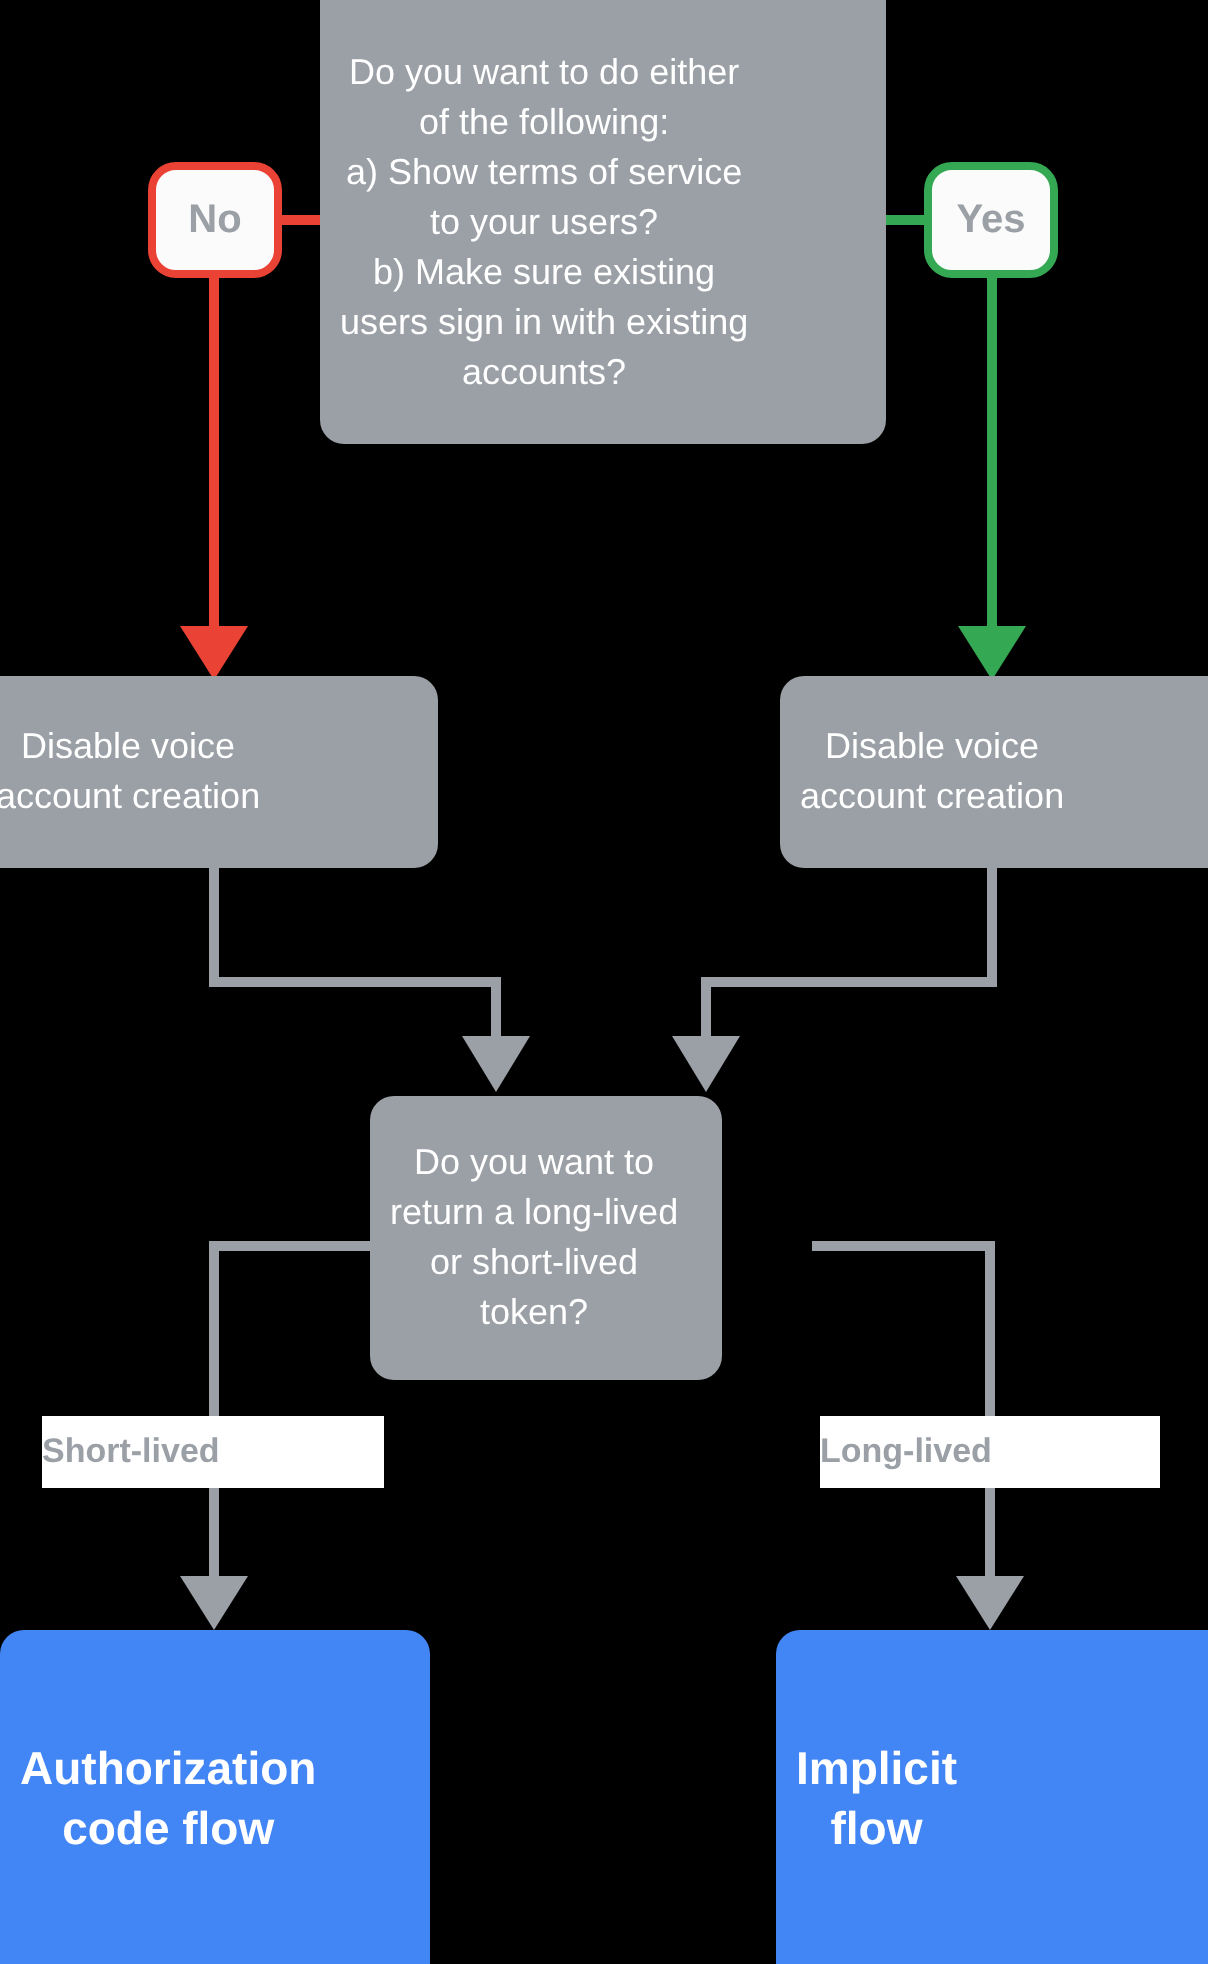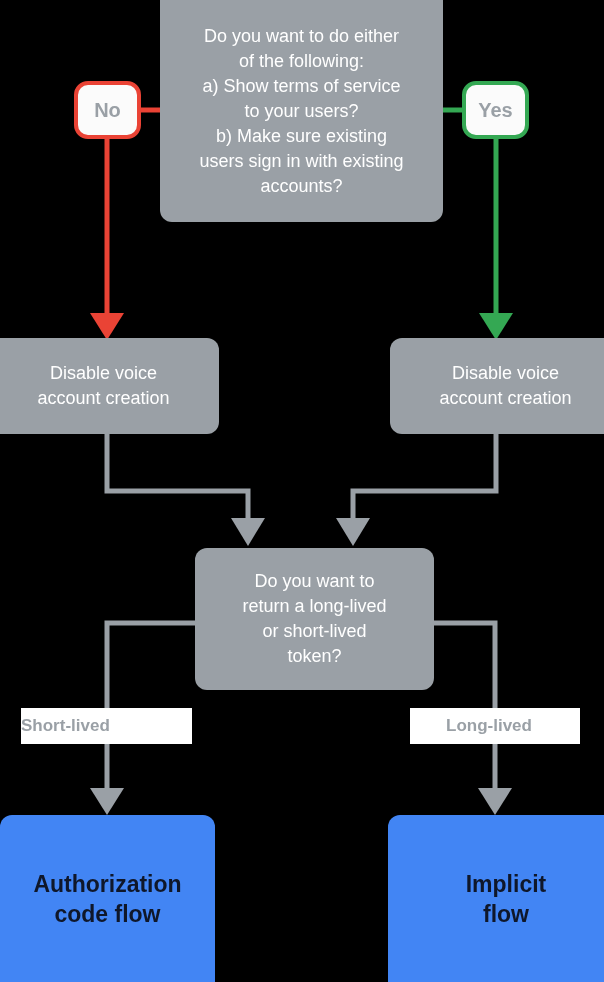--- a/index.html
+++ b/index.html
@@ -18,40 +18,40 @@
     position: absolute;
     left: 0; top: 0;
     width: 604px;
     height: 982px;
   }
   .node {
     position: absolute;
     box-sizing: border-box;
     display: flex;
     align-items: center;
-    justify-content: center;
+    justify-content: flex-start;
     text-align: center;
     z-index: 3;
   }
 
   
   .gray-box {
     background: #9aa0a6;
     border-radius: 12px;
     color: #ffffff;
     font-size: 18px;
     line-height: 25px;
     font-weight: 400;
   }
 
   
   .blue-box {
     background: #4285f4;
     border-radius: 12px;
-    color: #0f172a;
+    color: #ffffff;
     font-size: 23px;
     line-height: 30px;
     font-weight: 700;
   }
 
   
   .badge {
     position: absolute;
     box-sizing: border-box;
     background: #fbfbfb;
@@ -126,21 +126,21 @@
 <div class="node gray-box" style="left:-12px; top:338px; width:231px; height:96px;">
   <span class="node-text">Disable voice
 account creation</span>
 </div>
 
 <div class="node gray-box" style="left:390px; top:338px; width:231px; height:96px;">
   <span class="node-text">Disable voice
 account creation</span>
 </div>
 
-<div class="node gray-box" style="left:195px; top:548px; width:239px; height:142px;">
+<div class="node gray-box" style="left:185px; top:548px; width:176px; height:142px;">
   <span class="node-text">Do you want to
 return a long-lived
 or short-lived
 token?</span>
 </div>
 
 <div class="node blue-box" style="left:0px; top:815px; width:215px; height:167px; border-radius:12px 12px 0 0;">
   <span class="node-text">Authorization
 code flow</span>
 </div>
@@ -155,15 +155,15 @@
 </div>
 
 <div class="badge badge-yes" style="left:462px; top:81px; width:67px; height:58px;">
   <span>Yes</span>
 </div>
 
 <div class="edge-label" style="left:21px; top:708px; width:171px; height:36px;">
   <span>Short-lived</span>
 </div>
 
-<div class="edge-label" style="left:410px; top:708px; width:170px; height:36px;padding-left:36px;">
+<div class="edge-label" style="left:410px; top:708px; width:170px; height:36px;">
   <span>Long-lived</span>
 </div>
 
 </body></html>

